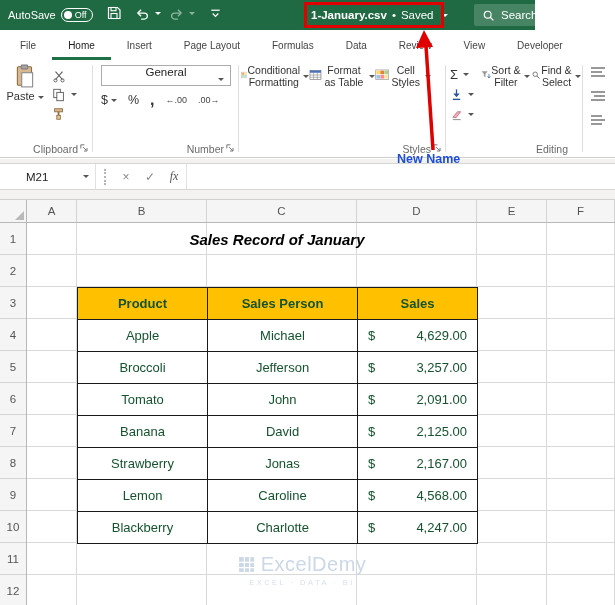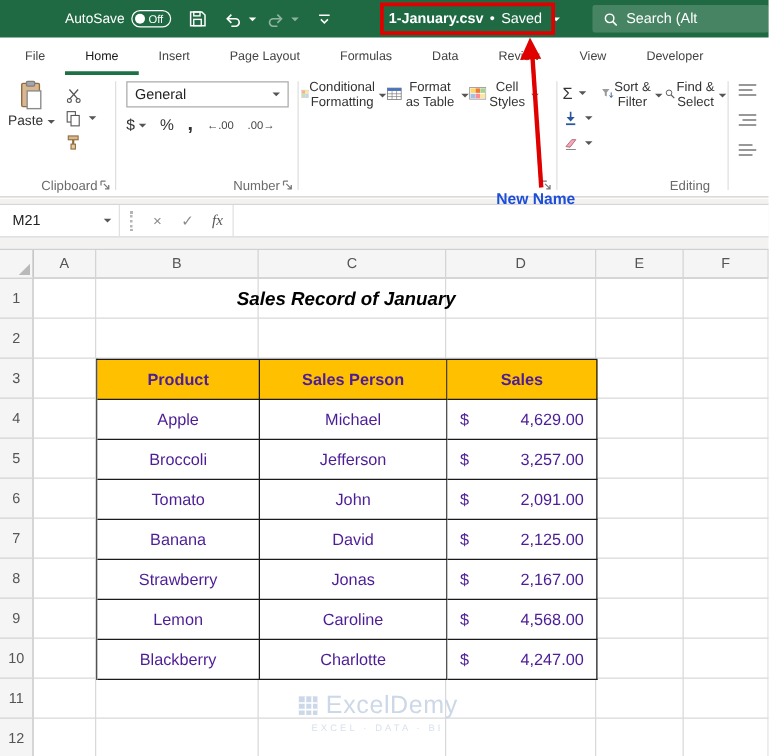--- a/index.html
+++ b/index.html
@@ -1,20 +1,20 @@
 <!DOCTYPE html>
 <html><head>
 <meta charset="utf-8">
 <style>
   * { margin:0; padding:0; box-sizing:border-box; }
   html,body { width:615px; height:605px; }
   body { font-family:"Liberation Sans", sans-serif; font-size:12px; color:#333; background:#fff; position:relative; overflow:hidden; }
 
   
-  .titlebar { position:absolute; left:0; top:0; width:615px; height:30px; background:#1f6a43; display:flex; align-items:center; color:#fff; gap:8px; z-index:5;padding-left:44px; }
+  .titlebar { position:absolute; left:0; top:0; width:535px; height:30px; background:#1f6a43; display:flex; color:#fff; gap:8px; z-index:5; }
   .autosave { display:flex; align-items:center; gap:5px; margin-left:8px; font-size:11px; white-space:nowrap; }
   .toggle { display:flex; align-items:center; border:1px solid #fff; border-radius:8px; height:14px; padding:0 5px 0 2px; gap:3px; font-size:9px; }
   .knob { width:8px; height:8px; border-radius:50%; background:#fff; }
   .tb-btn { width:26px; height:26px; display:flex; align-items:center; justify-content:center; gap:2px; }
   .dim { opacity:.5; }
   .file-group { position:absolute; left:311px; top:0; height:30px; display:flex; align-items:center; gap:5px; font-size:11.5px; white-space:nowrap; }
   .file-name { font-weight:bold; }
   .search-box { position:absolute; left:474px; top:4px; width:141px; height:22px; background:rgba(255,255,255,.18); border-radius:2px; display:flex; align-items:center; gap:6px; padding:0 8px; font-size:11.5px; overflow:hidden; white-space:nowrap; }
 
   
@@ -29,40 +29,40 @@
   
   .ribbon { position:absolute; left:0; top:60px; width:615px; height:98px; background:#fff; border-bottom:1px solid #d2d0ce; display:flex; }
   .group { position:relative; height:100%; }
   .g-clipboard { width:92px; } .g-number { width:145px; } .g-styles { width:206px; } .g-editing { width:136px; } .g-right { width:31px; }
   .gsep { width:1px; background:#e1dfdd; margin:5px 0; }
   .g-label { position:absolute; bottom:2px; left:0; right:14px; text-align:right; font-size:10.5px; color:#6a6a6a; }
   .launcher { position:absolute; right:3px; bottom:4px; width:10px; height:10px; }
   .paste-btn { position:absolute; left:5px; top:4px; width:40px; text-align:center; font-size:11px; color:#333; }
   .mini-col { position:absolute; left:52px; top:6px; }
   .mini-btn { height:19px; display:flex; align-items:center; gap:2px; }
-  .num-select { position:absolute; left:8px; top:5px; width:130px; height:21px; border:1px solid #ababab; background:#fff; font-size:11.5px; display:flex; align-items:center; padding:0 6px; color:#222; }
+  .num-select { position:absolute; left:8px; top:5px; width:130px; height:21px; border:1px solid #ababab; background:#fff; font-size:11.5px; display:flex; align-items:center; padding:0 6px; color:#222;flex-direction:column; }
   .num-select .chev { margin-left:auto; }
   .num-icons { position:absolute; left:8px; top:33px; display:flex; gap:11px; align-items:center; font-size:12.5px; color:#333; }
   .num-icons .small-txt { font-size:9px; letter-spacing:0; color:#444; }
   .comma-glyph { font-size:16px; font-weight:bold; line-height:10px; }
   .styles-row { position:absolute; top:4px; left:2px; display:flex; }
   .big-btn { display:flex; flex-direction:row; align-items:center; font-size:10.5px; color:#333; text-align:center; }
   .big-btn svg { margin-bottom:2px; }
   .lbl { line-height:1.15; }
   .b1 { width:68px; } .b2 { width:66px; } .b3 { width:56px; }
   .mini-col2 { position:absolute; left:4px; top:4px; }
   .mini-row { height:20px; display:flex; align-items:center; gap:2px; font-size:13px; color:#333; }
   .edit-big1 { position:absolute; left:34px; top:4px; width:50px; }
   .edit-big2 { position:absolute; left:85px; top:4px; width:50px; }
   .right-icons { position:absolute; left:7px; top:6px; display:flex; flex-direction:column; gap:12px; }
 
   
   .fband { position:absolute; left:0; top:159px; width:615px; height:40px; background:#f3f2f1; }
   .fbar { position:absolute; left:0; top:163px; width:615px; height:27px; background:#fff; border-top:1px solid #d6d6d6; border-bottom:1px solid #d6d6d6; display:flex; align-items:center; }
-  .namebox { width:96px; height:100%; display:flex; align-items:center; padding-left:10px; border-right:1px solid #e1e1e1; font-size:11.5px; color:#222; }
+  .namebox { width:96px; height:100%; display:flex; align-items:center; padding-left:26px; border-right:1px solid #e1e1e1; font-size:11.5px; color:#222; }
   .namebox .chev { margin-left:auto; margin-right:6px; }
   .dotsep { height:16px; border-left:2px dotted #b5b5b5; margin:0 8px; }
   .fx-btn { width:24px; height:100%; display:flex; align-items:center; justify-content:center; color:#8a8a8a; font-size:12px; }
   .fx-italic { font-family:"Liberation Serif", serif; font-style:italic; color:#555; }
   .fwrap { flex:1; height:100%; border-left:1px solid #e1e1e1; }
 
   
   .sheet { position:absolute; left:0; top:199px; width:615px; height:406px; }
   .col-header-row { display:flex; height:24px; background:#f5f5f5; border-top:1px solid #d0d0d0; border-bottom:1px solid #b8b8b8; }
   .corner { width:27px; border-right:1px solid #b8b8b8; position:relative; background:#f5f5f5; }
@@ -70,21 +70,21 @@
   .colh { display:flex; align-items:center; justify-content:center; font-size:11.5px; color:#555; border-right:1px solid #d4d4d4; }
   .sheet-body { display:flex; height:382px; }
   .row-headers { width:27px; background:#f5f5f5; border-right:1px solid #b8b8b8; }
   .rowh { height:32px; display:flex; align-items:center; justify-content:center; font-size:11.5px; color:#555; border-bottom:1px solid #d4d4d4; }
   .grid-area { position:relative; flex:1; background:#fff; overflow:hidden; }
   .vline { position:absolute; top:0; bottom:0; width:1px; background:#d9d9d9; }
   .hline { position:absolute; left:0; right:0; height:1px; background:#d9d9d9; }
   .sheet-title { position:absolute; left:50px; top:0; width:400px; height:32px; display:flex; align-items:center; justify-content:center; font-size:15px; font-weight:bold; font-style:italic; color:#000; z-index:3; }
   .sales-table { position:absolute; left:50px; top:64px; border-top:1px solid #1a1a1a; border-left:1px solid #1a1a1a; z-index:3; background:#fff; }
   .t-row { display:flex; }
-  .t-cell { height:32px; border-right:1px solid #1a1a1a; border-bottom:1px solid #1a1a1a; display:flex; align-items:center; justify-content:center; font-size:13px; color:#4c1d95; background:#fff; }
+  .t-cell { height:32px; border-right:1px solid #1a1a1a; border-bottom:1px solid #1a1a1a; display:flex; align-items:center; justify-content:center; font-size:13px; color:#14532d; background:#fff; }
   .t-head { background:#ffc000; font-weight:bold; }
   .sales-cell { justify-content:space-between; padding:0 10px; }
   .watermark { position:absolute; left:165px; top:330px; width:220px; text-align:center; z-index:2; }
   .wm-row { display:flex; align-items:center; justify-content:center; gap:6px; color:#ccd8e8; font-weight:normal; font-size:20px; letter-spacing:.5px; }
   .wm-tag { font-size:7.5px; letter-spacing:2.5px; color:#d8e1ee; margin-top:2px; }
 
   
   .red-box { position:absolute; left:304px; top:2px; width:140px; height:26px; border:3px solid #e00000; z-index:60; }
   .arrow-layer { position:absolute; left:0; top:0; width:615px; height:605px; z-index:59; pointer-events:none; }
   .new-name { position:absolute; left:397px; top:152px; color:#1d4ed8; font-weight:bold; font-size:12.5px; z-index:60; white-space:nowrap; }
@@ -247,20 +247,21 @@
             <rect x="7.5" y="4" width="5.2" height="5" fill="#ed7d31"></rect>
             <rect x="13" y="4" width="5" height="5" fill="#a9d18e"></rect>
             <rect x="2" y="10" width="5.2" height="5" fill="#9dc3e6"></rect>
             <rect x="7.5" y="10" width="5.2" height="5" fill="#ff8b94"></rect>
             <rect x="13" y="10" width="5" height="5" fill="#ffe699"></rect>
           </svg>
         <span class="lbl">Cell Styles</span>
           <span class="chev"></span>
       </div>
     </div>
+    <div class="g-label">Styles</div>
     <svg class="launcher" viewBox="0 0 11 11">
         <path d="M2 2 h4 M2 2 v4 M4.5 4.5 l4 4 M8.8 5.5 v3.3 h-3.3" fill="none" stroke="#777" stroke-width="1.1"></path>
       </svg>
   </div>
 
   <div class="gsep"></div>
 
   <div class="group g-editing">
     <div class="mini-col2">
       <div class="mini-row">

